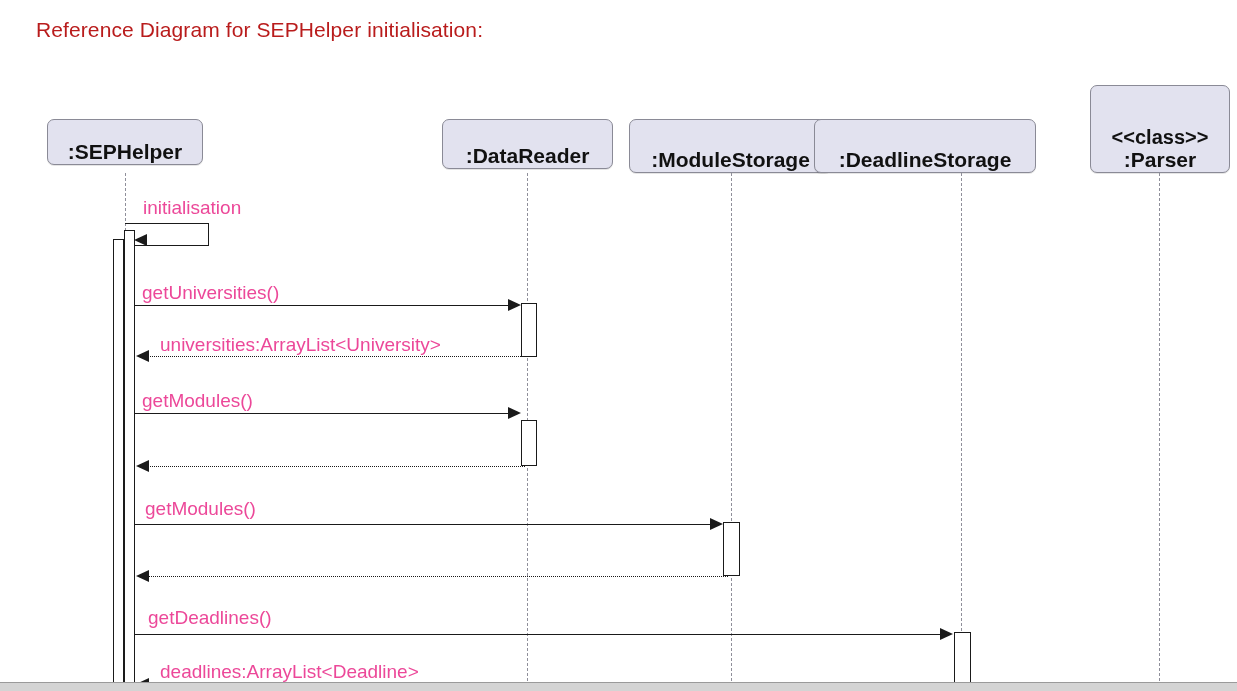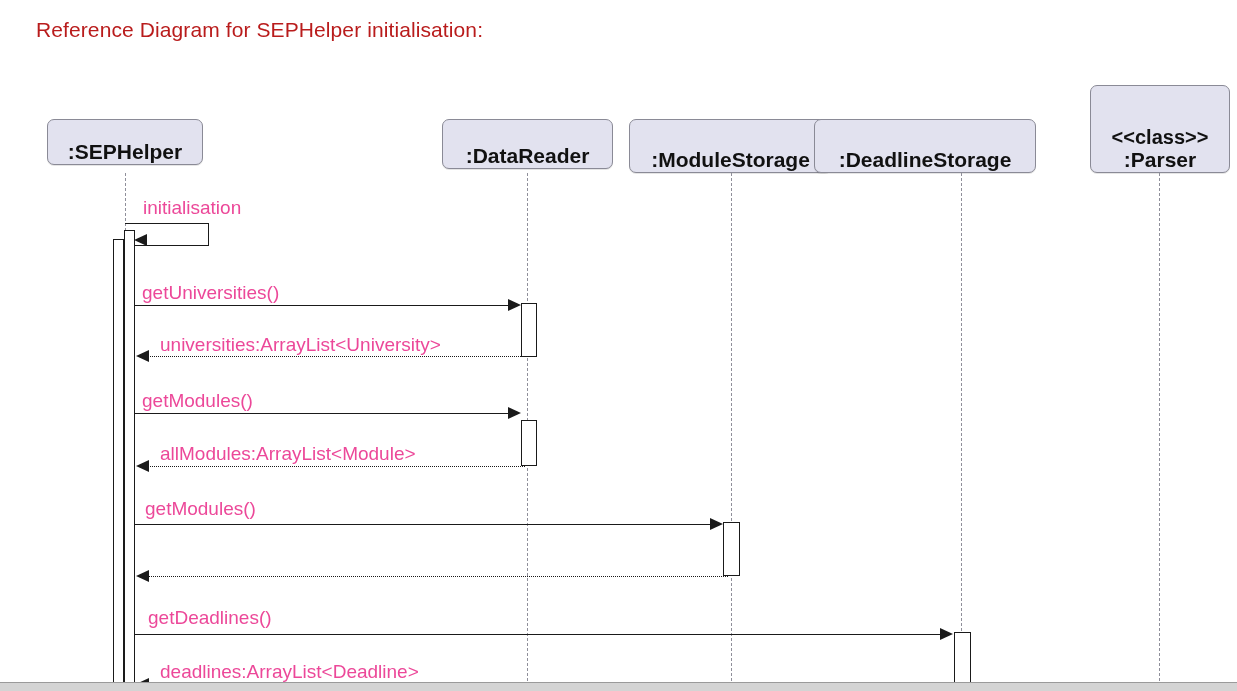--- a/index.html
+++ b/index.html
@@ -175,21 +175,20 @@
 
   <div class="msg-label" style="left:160px; top:335px;">universities:ArrayList&lt;University&gt;</div>
   <div class="msg-line ret" style="left:148px; top:356px; width:377px;"></div>
   <div class="arrow-left" style="left:136px; top:350px;"></div>
 
   <div class="msg-label" style="left:142px; top:391px;">getModules()</div>
   <div class="msg-line" style="left:135px; top:413px; width:378px;"></div>
   <div class="arrow-right" style="left:508px; top:407px;"></div>
   <div class="activation" style="left:521px; top:420px; width:16px; height:46px;"></div>
 
-  <div class="msg-label" style="left:160px; top:444px;">allModules:ArrayList&lt;Module&gt;</div>
   <div class="msg-line ret" style="left:148px; top:466px; width:377px;"></div>
   <div class="arrow-left" style="left:136px; top:460px;"></div>
 
   <div class="msg-label" style="left:145px; top:499px;">getModules()</div>
   <div class="msg-line" style="left:135px; top:524px; width:580px;"></div>
   <div class="arrow-right" style="left:710px; top:518px;"></div>
   <div class="activation" style="left:723px; top:522px; width:17px; height:54px;"></div>
 
   <div class="msg-line ret" style="left:148px; top:576px; width:580px;"></div>
   <div class="arrow-left" style="left:136px; top:570px;"></div>

